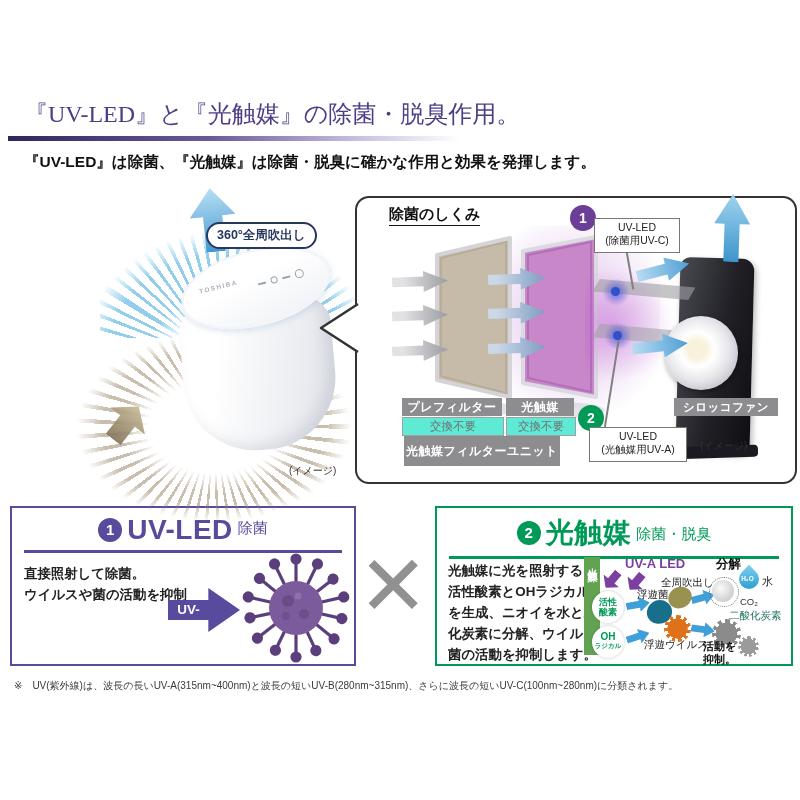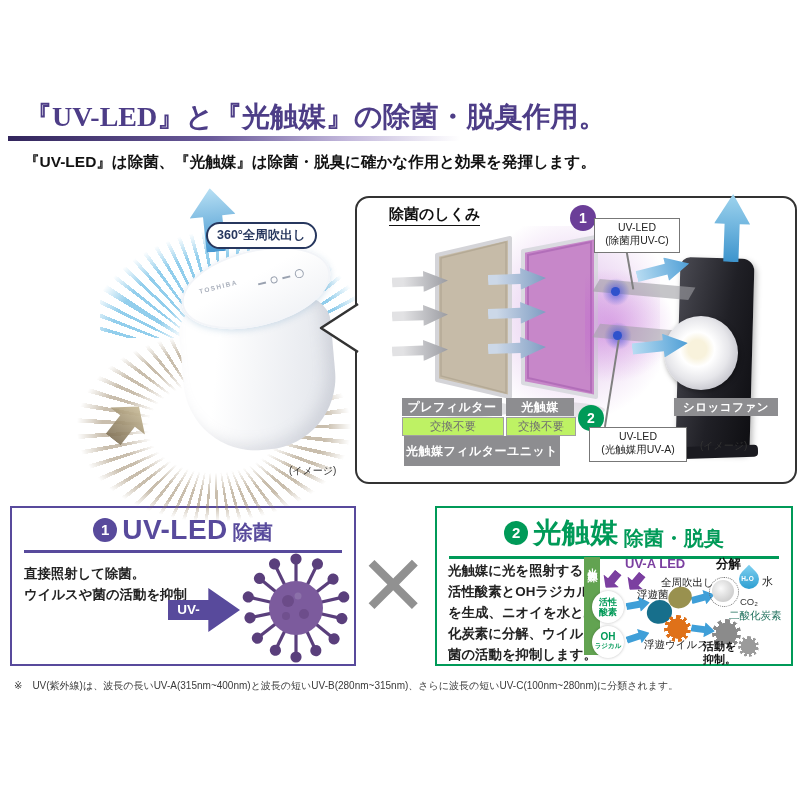--- a/index.html
+++ b/index.html
@@ -2,21 +2,21 @@
 <html><head>
 <meta charset="utf-8">
 <style>
   html,body{margin:0;padding:0}
   body{width:800px;height:800px;background:#fff;position:relative;overflow:hidden;
        font-family:"Liberation Sans","DejaVu Sans",sans-serif;}
   .abs{position:absolute}
   .serif{font-family:"Liberation Serif","DejaVu Serif",serif}
   .gray-tag{background:#8d8d90;color:#fff;font-weight:bold;font-size:12px;
             display:flex;align-items:center;justify-content:center;letter-spacing:.5px}
-  .note-tag{background:#bef264;border:1px solid #a0a0a0;color:#707070;font-size:11.5px;
+  .note-tag{background:#5eead4;border:1px solid #a0a0a0;color:#707070;font-size:11.5px;
             display:flex;align-items:center;justify-content:center}
   .callout-box{background:#fff;border:1px solid #777;text-align:center;font-size:10.5px;
                line-height:13px;color:#222;padding-top:2px}
   .num-circle{border-radius:50%;color:#fff;font-weight:bold;text-align:center}
   .ar-r{clip-path:polygon(0 27%,56% 27%,56% 0,100% 50%,56% 100%,56% 73%,0 73%)}
   .ar-u{clip-path:polygon(50% 0,100% 44%,71% 44%,71% 100%,29% 100%,29% 44%,0 44%)}
   .spike-ball{border-radius:50%;
     background:radial-gradient(circle,var(--c) 52%,rgba(0,0,0,0) 54%),
                repeating-conic-gradient(var(--c) 0deg 16deg,rgba(0,0,0,0) 16deg 32deg)}
   .blob{border-radius:52% 48% 55% 45%/55% 48% 52% 45%}
@@ -25,28 +25,28 @@
   .fan-streaks{background:repeating-conic-gradient(from -58deg at 50% 118%,
       rgba(110,190,230,.75) 0deg 1.6deg,rgba(255,255,255,0) 1.6deg 5.2deg);
     -webkit-mask-image:radial-gradient(ellipse 62% 95% at 50% 118%,transparent 35%,#000 52%,#000 78%,transparent 95%);
     mask-image:radial-gradient(ellipse 62% 95% at 50% 118%,transparent 35%,#000 52%,#000 78%,transparent 95%)}
   .tan-burst{background:repeating-conic-gradient(from 0deg at 52% 46%,
       rgba(148,126,92,.5) 0deg 2deg,rgba(148,126,92,0) 2deg 6.8deg);
     -webkit-mask-image:radial-gradient(ellipse 52% 55% at 52% 46%,transparent 42%,#000 60%,#000 72%,transparent 88%);
     mask-image:radial-gradient(ellipse 52% 55% at 52% 46%,transparent 42%,#000 60%,#000 72%,transparent 88%)}
   .hdr{display:flex;align-items:center;justify-content:center;padding-top:6px;gap:5px}
   .hdr .big{font-size:28px;font-weight:bold;letter-spacing:.5px}
-  .hdr .small{font-size:20px;font-weight:bold;align-self:flex-end;margin-bottom:0}
+  .hdr .small{font-size:15px;font-weight:normal;align-self:flex-end;margin-bottom:8px}
   .bodyline{font-size:13.4px;font-weight:600;color:#222;line-height:21px;white-space:nowrap}
   .mini-label{font-size:10.5px;color:#222;white-space:nowrap}
 </style>
 </head>
 <body>
 
-<div class="abs serif" style="left:24px;top:98px;font-size:28px;font-weight:bold;color:#4d3d87;white-space:nowrap">『UV-LED』と『光触媒』の除菌・脱臭作用。</div>
+<div class="abs serif" style="left:24px;top:98px;font-size:24px;font-weight:normal;color:#4d3d87;white-space:nowrap">『UV-LED』と『光触媒』の除菌・脱臭作用。</div>
 <div class="abs" style="left:8px;top:136px;width:452px;height:5px;background:linear-gradient(to right,#32255c,#6a5a9a 45%,#c3b8dc 75%,rgba(255,255,255,0))"></div>
 <div class="abs" style="left:24px;top:152px;font-size:15.5px;font-weight:bold;color:#111;white-space:nowrap">『UV-LED』は除菌、『光触媒』は除菌・脱臭に確かな作用と効果を発揮します。</div>
 
 <div class="abs tan-burst" style="left:58px;top:338px;width:300px;height:195px;z-index:1"></div>
 <div class="abs fan-streaks" style="left:100px;top:188px;width:255px;height:150px;z-index:1"></div>
 
 <div class="abs" style="left:183px;top:298px;width:152px;height:152px;z-index:2;transform:rotate(-5deg);
             border-radius:36px 36px 72px 72px/30px 30px 72px 72px;
             background:linear-gradient(100deg,#ffffff 25%,#eceef2 70%,#dfe2e8);
             box-shadow:inset -8px -6px 14px rgba(150,155,170,.25)"></div>

